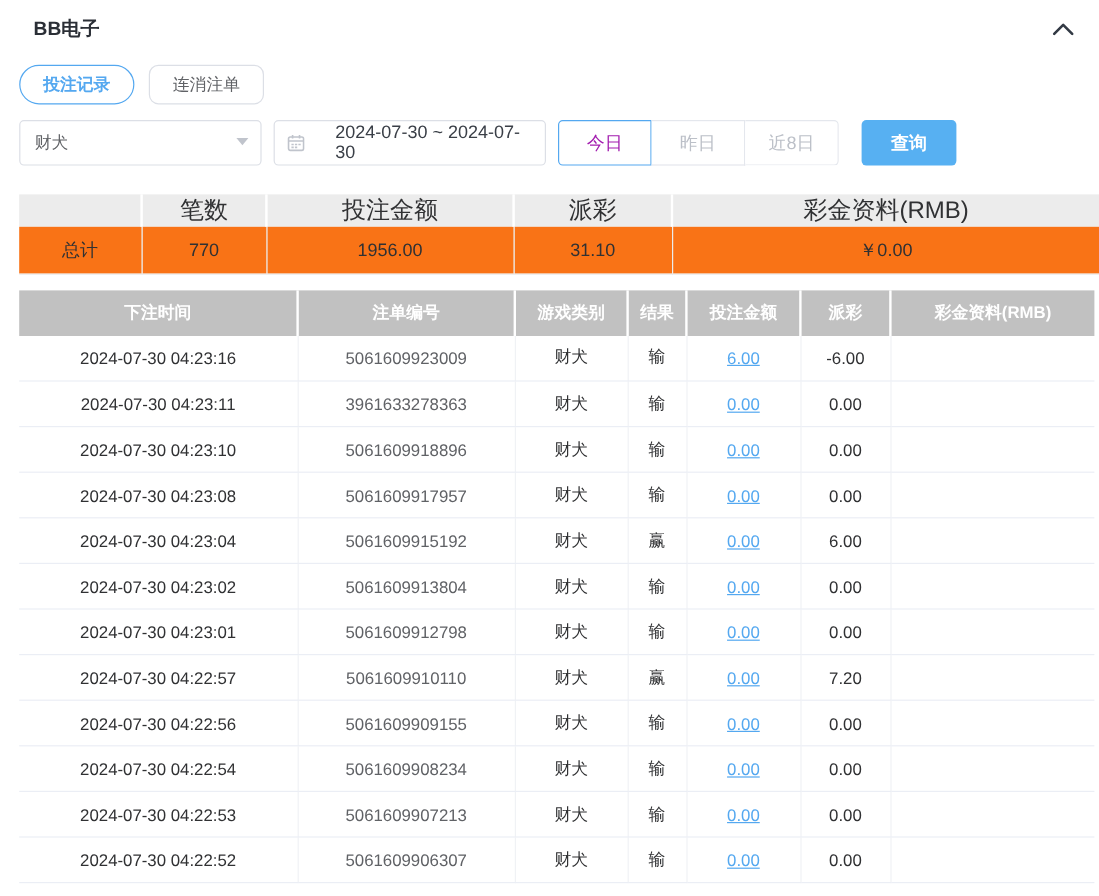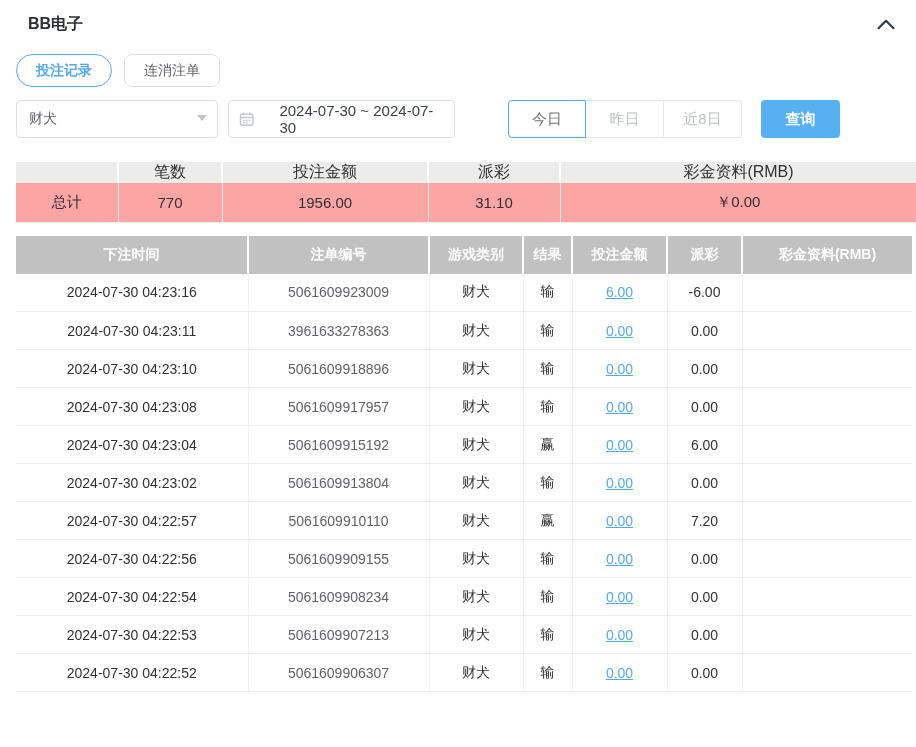--- a/index.html
+++ b/index.html
@@ -20,28 +20,28 @@
 
   
   .filters { display: flex; align-items: center; padding: 13px 16px 0 16px; gap: 10px; }
   .select-box { width: 202px; height: 38px; border: 1px solid #dcdfe6; border-radius: 4px; display: flex; align-items: center; padding: 0 12px; font-size: 14px; color: #606266; cursor: pointer; position: relative; }
   .select-caret { position: absolute; right: 10px; top: 14px; width: 0; height: 0; border-left: 5px solid transparent; border-right: 5px solid transparent; border-top: 6px solid #c0c4cc; }
   .date-box { width: 227px; height: 38px; border: 1px solid #dcdfe6; border-radius: 4px; display: flex; align-items: center; padding: 0 10px; gap: 25px; font-size: 15px; color: #3a3f47; cursor: pointer; }
   .btn-group { display: flex; height: 38px; }
   .btn-seg { height: 38px; min-width: 78px; padding: 0 18px; background: #fff; border: 1px solid #e4e7ed; border-left: none; font-size: 15px; color: #bcc0c8; display: inline-flex; align-items: center; justify-content: center; cursor: pointer; }
   .btn-seg:first-child { border-left: 1px solid #e4e7ed; border-radius: 4px 0 0 4px; }
   .btn-seg:last-child { border-radius: 0 4px 4px 0; }
-  .btn-seg.active { border: 1px solid #54a8f0; color: #737373; margin-left: 43px; }
+  .btn-seg.active { border: 1px solid #54a8f0; color: #a21caf; }
   .btn-primary { height: 38px; width: 79px; margin-left: 9px; background: #57b0f2; border: none; border-radius: 4px; color: #fff; font-size: 15px; font-weight: bold; cursor: pointer; font-family: inherit; }
 
   
   .summary-table { margin: 24px 0 0 16px; width: 900px; border-collapse: collapse; table-layout: fixed; }
-  .summary-table th { background: #ececec; height: 20px; font-size: 16px; font-weight: normal; color: #303133; text-align: center; border-left: 2px solid #fff; }
+  .summary-table th { background: #ececec; height: 20px; font-size: 20px; font-weight: normal; color: #303133; text-align: center; border-left: 2px solid #fff; }
   .summary-table th:first-child { border-left: none; }
-  .summary-table td { height: 39px; font-size: 15px; color: #303133; text-align: center; background: #fca5a5; border: 1px solid #ececec; border-top: none; }
+  .summary-table td { height: 39px; font-size: 15px; color: #303133; text-align: center; background: #f97316; border: 1px solid #ececec; border-top: none; }
   .summary-table td:first-child { border-left: none; }
   .summary-table td:last-child { border-right: none; }
 
   
   .detail-table { margin: 13px 0 0 16px; width: 896px; border-collapse: collapse; table-layout: fixed; }
   .detail-table th { background: #c1c1c1; color: #fff; height: 38px; font-size: 14px; font-weight: bold; text-align: center; border-left: 2px solid #fff; }
   .detail-table th:first-child { border-left: none; }
   .detail-table td { height: 38px; font-size: 14px; text-align: center; color: #303133; border-bottom: 1px solid #ebeef5; border-right: 1px solid #f0f2f5; background: #fff; }
   .detail-table td:last-child { border-right: none; }
   .detail-table td.muted { color: #606266; }
@@ -201,20 +201,29 @@
         <tr>
           <td>2024-07-30 04:23:02</td>
           <td class="muted">5061609913804</td>
           <td>财犬</td>
           <td>输</td>
           <td><span class="link">0.00</span></td>
           <td>0.00</td>
           <td></td>
         </tr>
         <tr>
+          <td>2024-07-30 04:23:01</td>
+          <td class="muted">5061609912798</td>
+          <td>财犬</td>
+          <td>输</td>
+          <td><span class="link">0.00</span></td>
+          <td>0.00</td>
+          <td></td>
+        </tr>
+        <tr>
           <td>2024-07-30 04:22:57</td>
           <td class="muted">5061609910110</td>
           <td>财犬</td>
           <td>赢</td>
           <td><span class="link">0.00</span></td>
           <td>7.20</td>
           <td></td>
         </tr>
         <tr>
           <td>2024-07-30 04:22:56</td>

